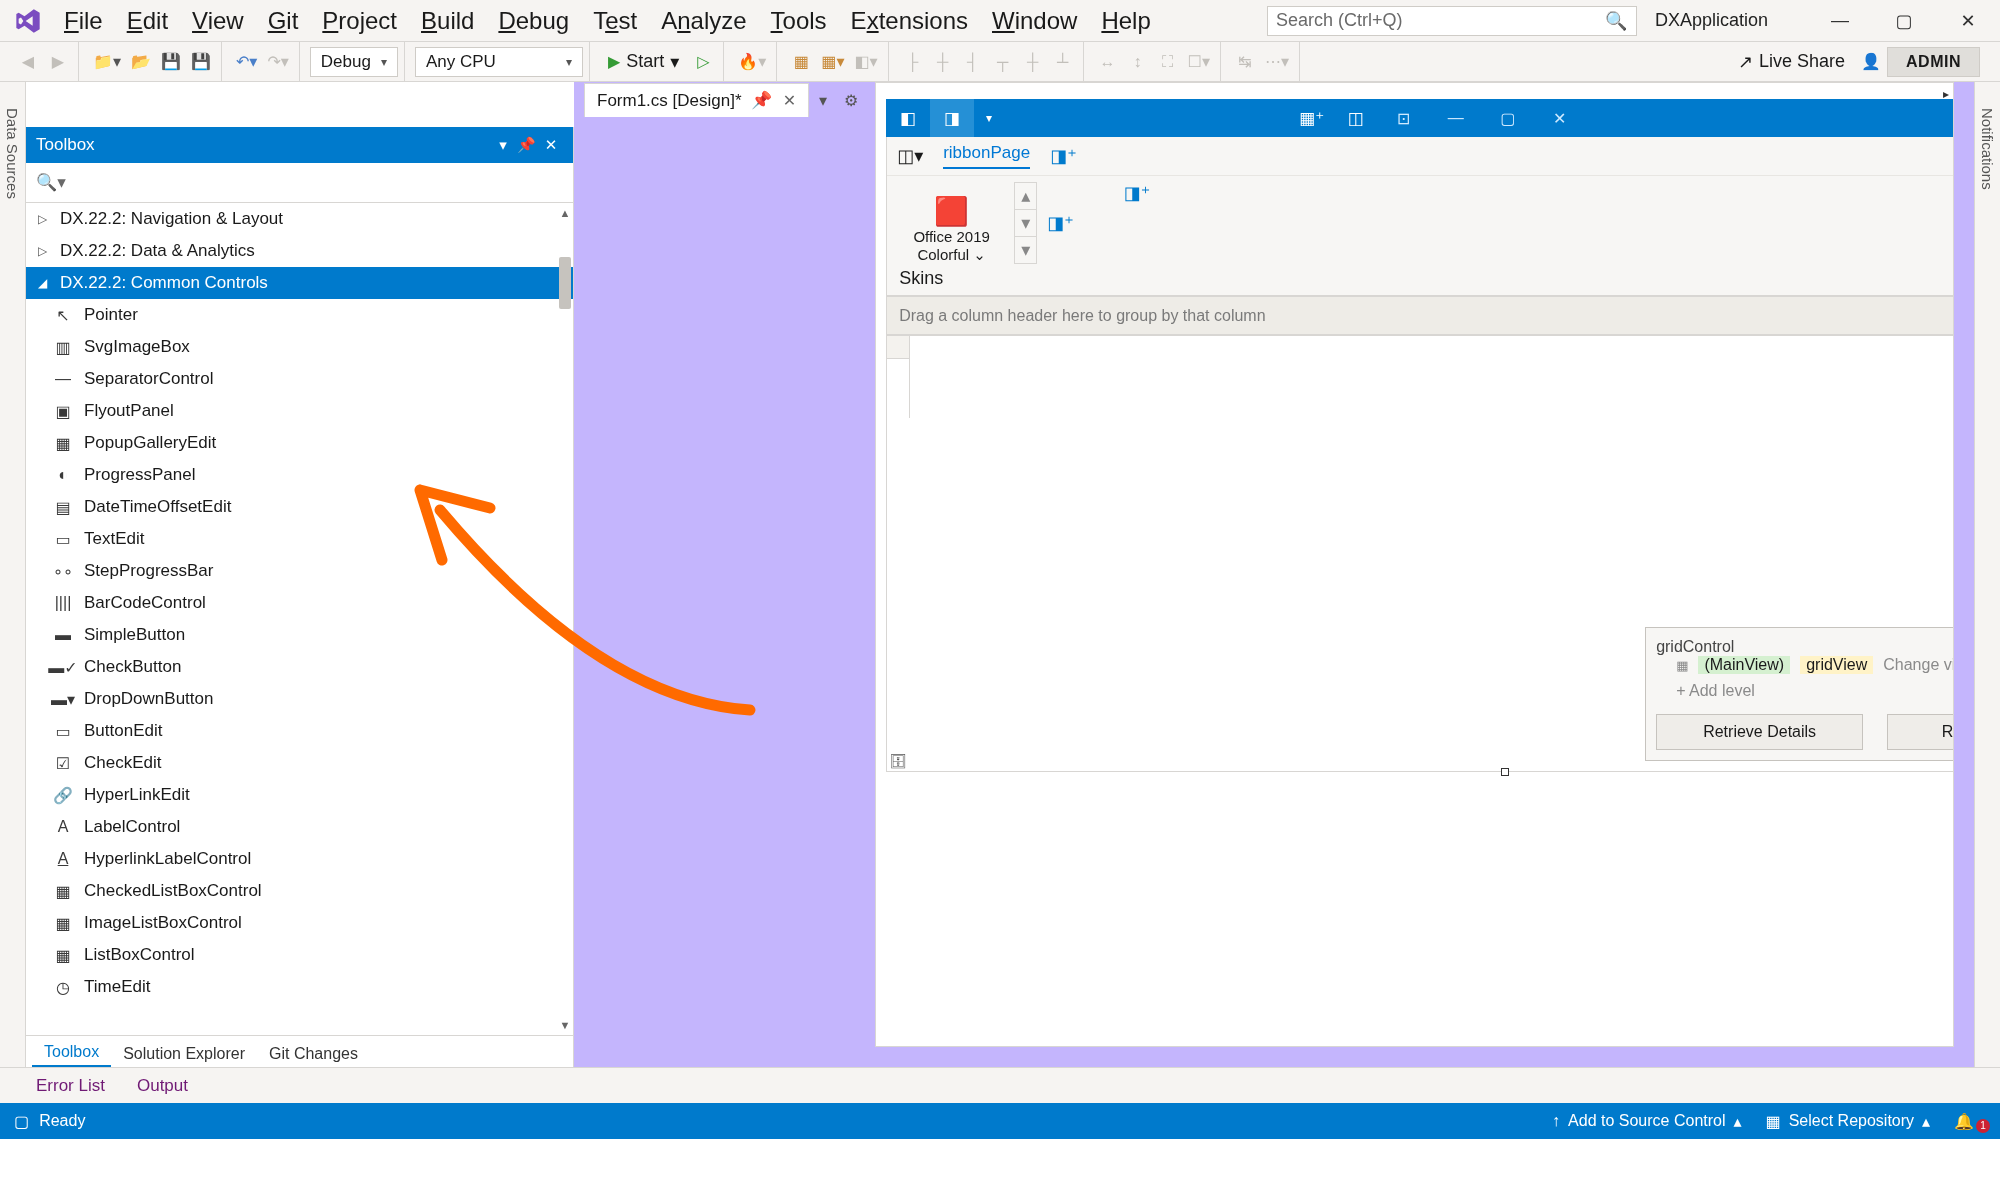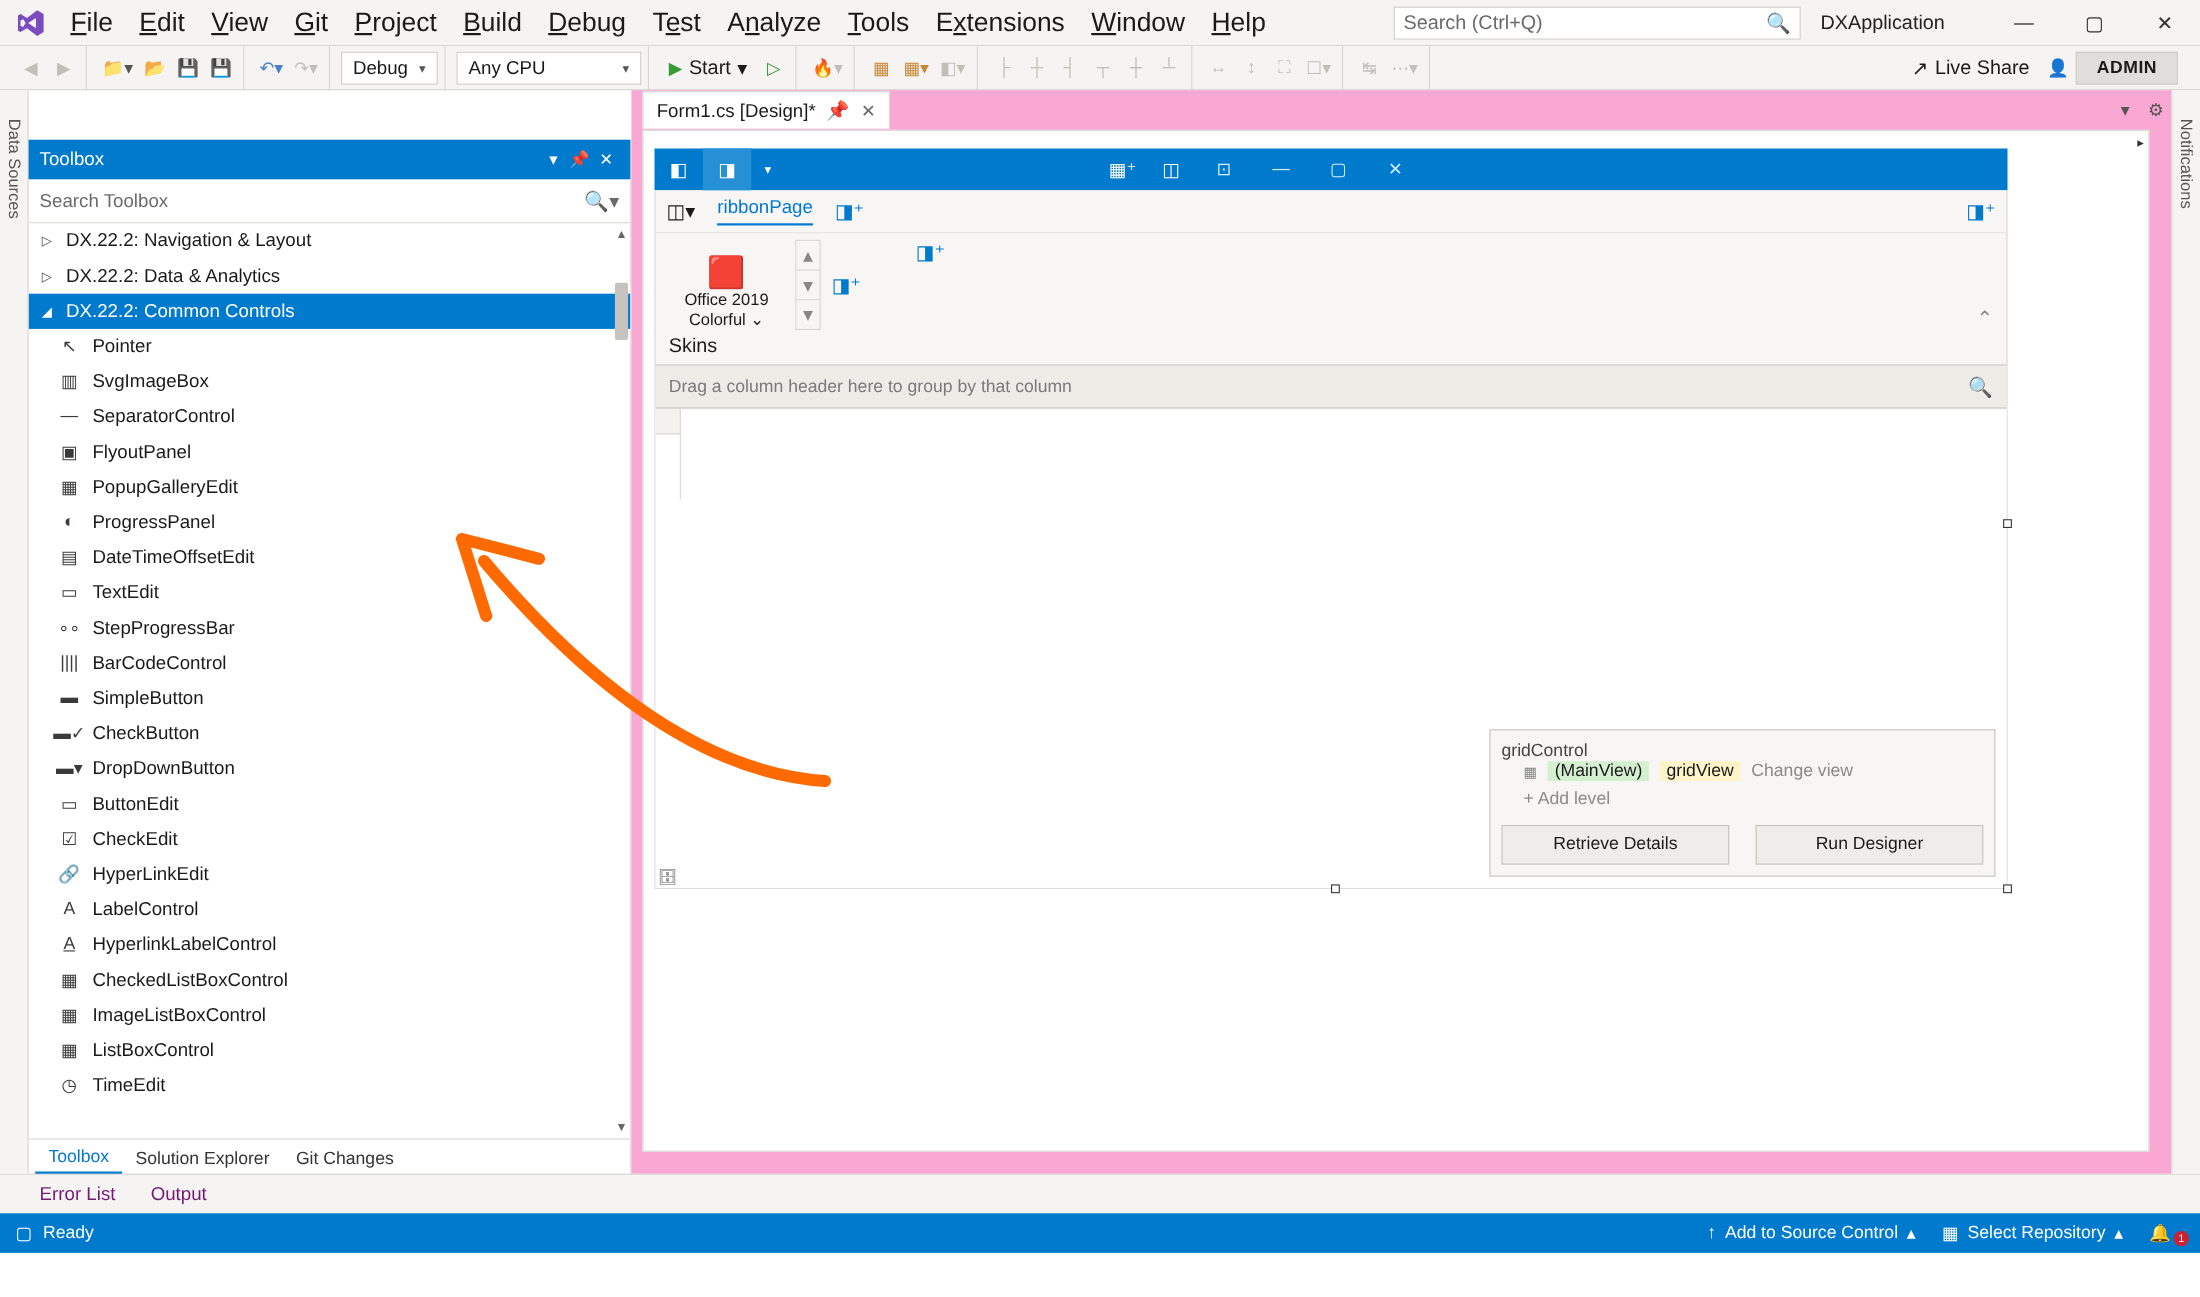--- a/index.html
+++ b/index.html
@@ -53,21 +53,21 @@
   .tb-item.category.selected .tri { color: #fff; }
   .tb-item.tool { padding-left: 26px; }
   .tb-item.tool .icon { width: 22px; height: 22px; display: flex; align-items: center; justify-content: center; color: #3a3a3a; font-size: 16px; }
   .toolbox-tabs { height: 32px; border-top: 1px solid #d8d6d3; display: flex; align-items: flex-end; padding-left: 6px; }
   .tb-tab { padding: 6px 12px 4px; font-size: 16px; color: #333; }
   .tb-tab.active { color: #007acc; border-bottom: 2px solid #007acc; }
   .scrollbar-thumb { position: absolute; right: 2px; top: 54px; width: 12px; height: 52px; background: #c6c3be; border-radius: 2px; }
   .scroll-arrow { position: absolute; right: 2px; width: 12px; font-size: 11px; color: #666; text-align: center; }
   
   
-  .designer { flex: 1; display: flex; flex-direction: column; background: #f9a8d4; }
+  .designer { flex: 1; display: flex; flex-direction: row; background: #c4b5fd; }
   .doc-tabs { height: 36px; display: flex; align-items: center; padding-left: 10px; }
   .doc-tab { height: 34px; border: 1px solid #d8d6d3; border-bottom: none; display: flex; align-items: center; padding: 0 12px; background: #fff; gap: 10px; font-size: 17px; }
   .doc-tabs .spacer { flex: 1; }
   .doc-tab .x { font-size: 16px; color: #666; }
   .designer-canvas { flex: 1; background: #fff; border: 1px solid #d8d6d3; margin: 0 20px 20px 10px; position: relative; overflow: hidden; }
   
   
   .form-window { position: absolute; left: 10px; top: 16px; width: 1230px; }
   .form-titlebar { height: 38px; background: #007acc; display: flex; align-items: center; color: #fff; font-size: 17px; }
   .form-titlebar .tb-icon { width: 44px; height: 38px; display: flex; align-items: center; justify-content: center; }
@@ -230,21 +230,20 @@
   </div>
 
   <div class="toolbox">
     <div class="panel-header">
       <span class="title">Toolbox</span>
       <span class="hicon">▾</span>
       <span class="hicon">📌</span>
       <span class="hicon">✕</span>
     </div>
     <div class="toolbox-search">
-      <span>Search Toolbox</span>
       <span class="ico">🔍▾</span>
     </div>
     <div class="toolbox-list">
       <div class="tb-item category">
           <span class="tri">▷</span>
           <span>DX.22.2: Navigation &amp; Layout</span>
         </div>
       <div class="tb-item category">
           <span class="tri">▷</span>
           <span>DX.22.2: Data &amp; Analytics</span>

